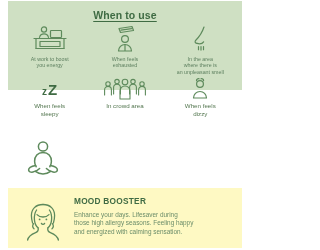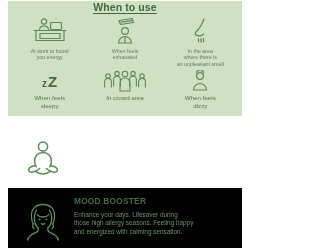--- a/index.html
+++ b/index.html
@@ -21,24 +21,24 @@
     background: #ffffff;
     box-sizing: border-box;
   }
 
   
   .panel-when {
     position: absolute;
     left: 8px;
     top: 1px;
     width: 234px;
-    height: 115px;
+    height: 89px;
     background: #cfe0c3;
     box-sizing: border-box;
-    padding-top: 0;
+    padding-top: 8px;
   }
   .when-title {
     text-align: center;
     font-size: 10.5px;
     font-weight: bold;
     color: #3f6b43;
     letter-spacing: .1px;
     text-decoration: underline;
     text-underline-offset: 2px;
     margin: 0 0 3px 0;
@@ -103,21 +103,21 @@
     padding: 7px 8px 7px 6px;
   }
   .feature-soothing {
     top: 125px;
     height: 62px;
     background: #ffffff;
   }
   .feature-mood {
     top: 188px;
     height: 60px;
-    background: #000000;
+    background: #fef9c3;
   }
   .feature-icon {
     width: 58px;
     min-width: 58px;
     display: flex;
     align-items: center;
     justify-content: center;
     padding-top: 6px;
   }
   .feature-text {

